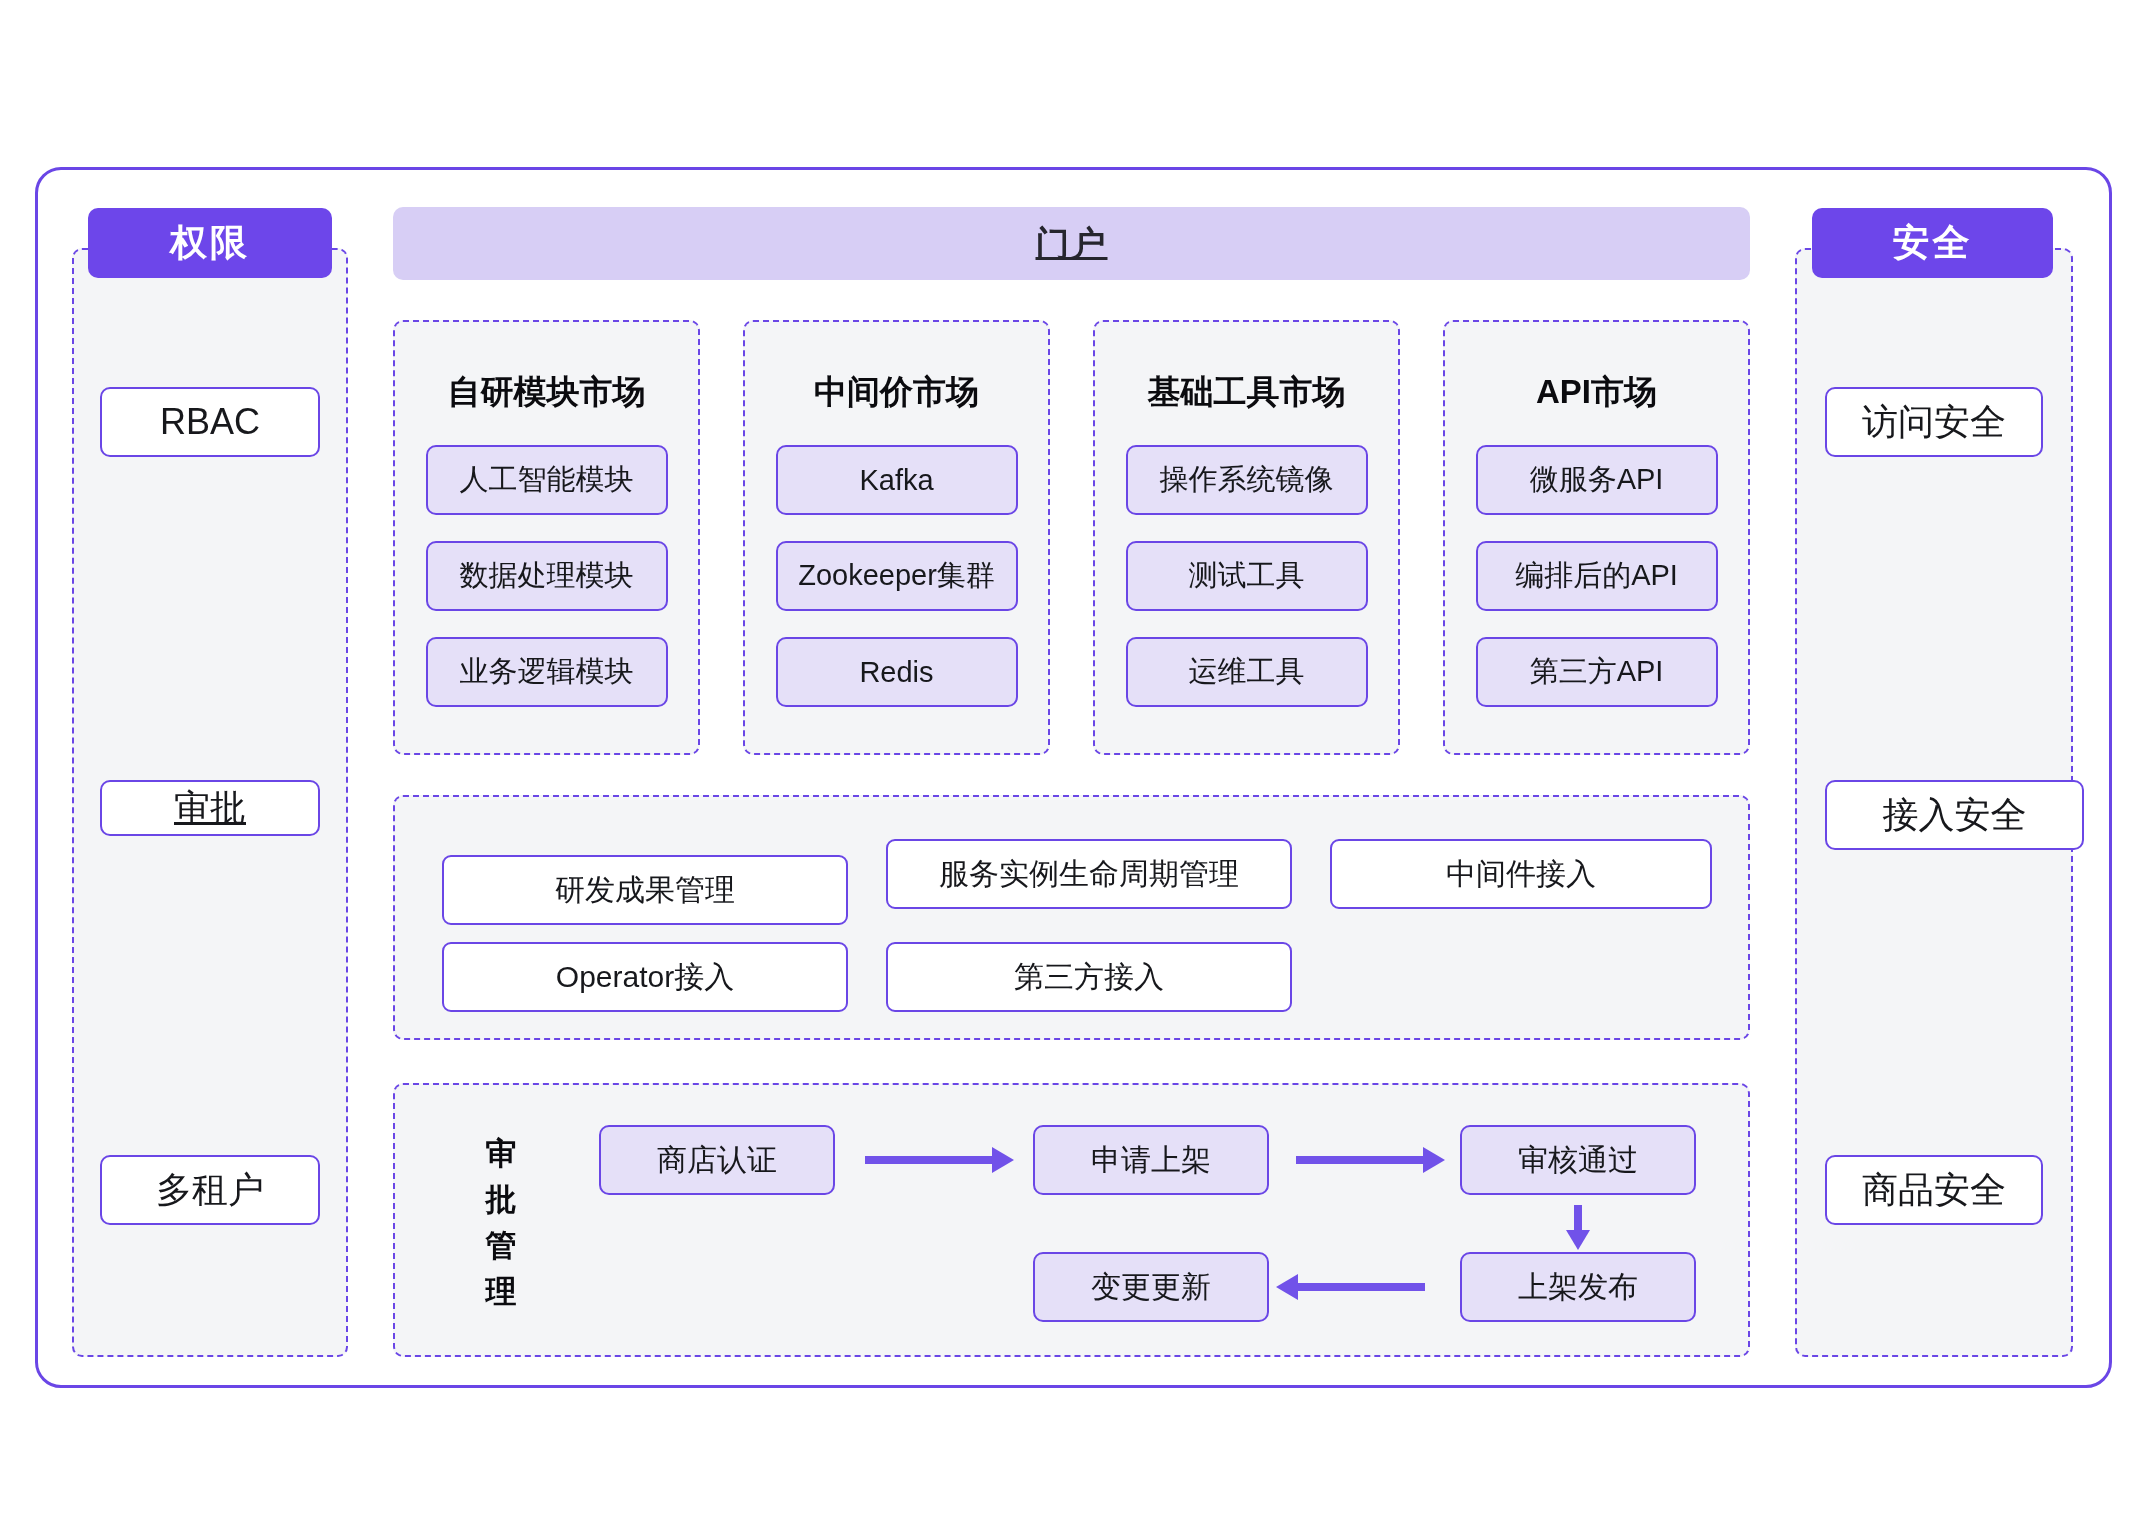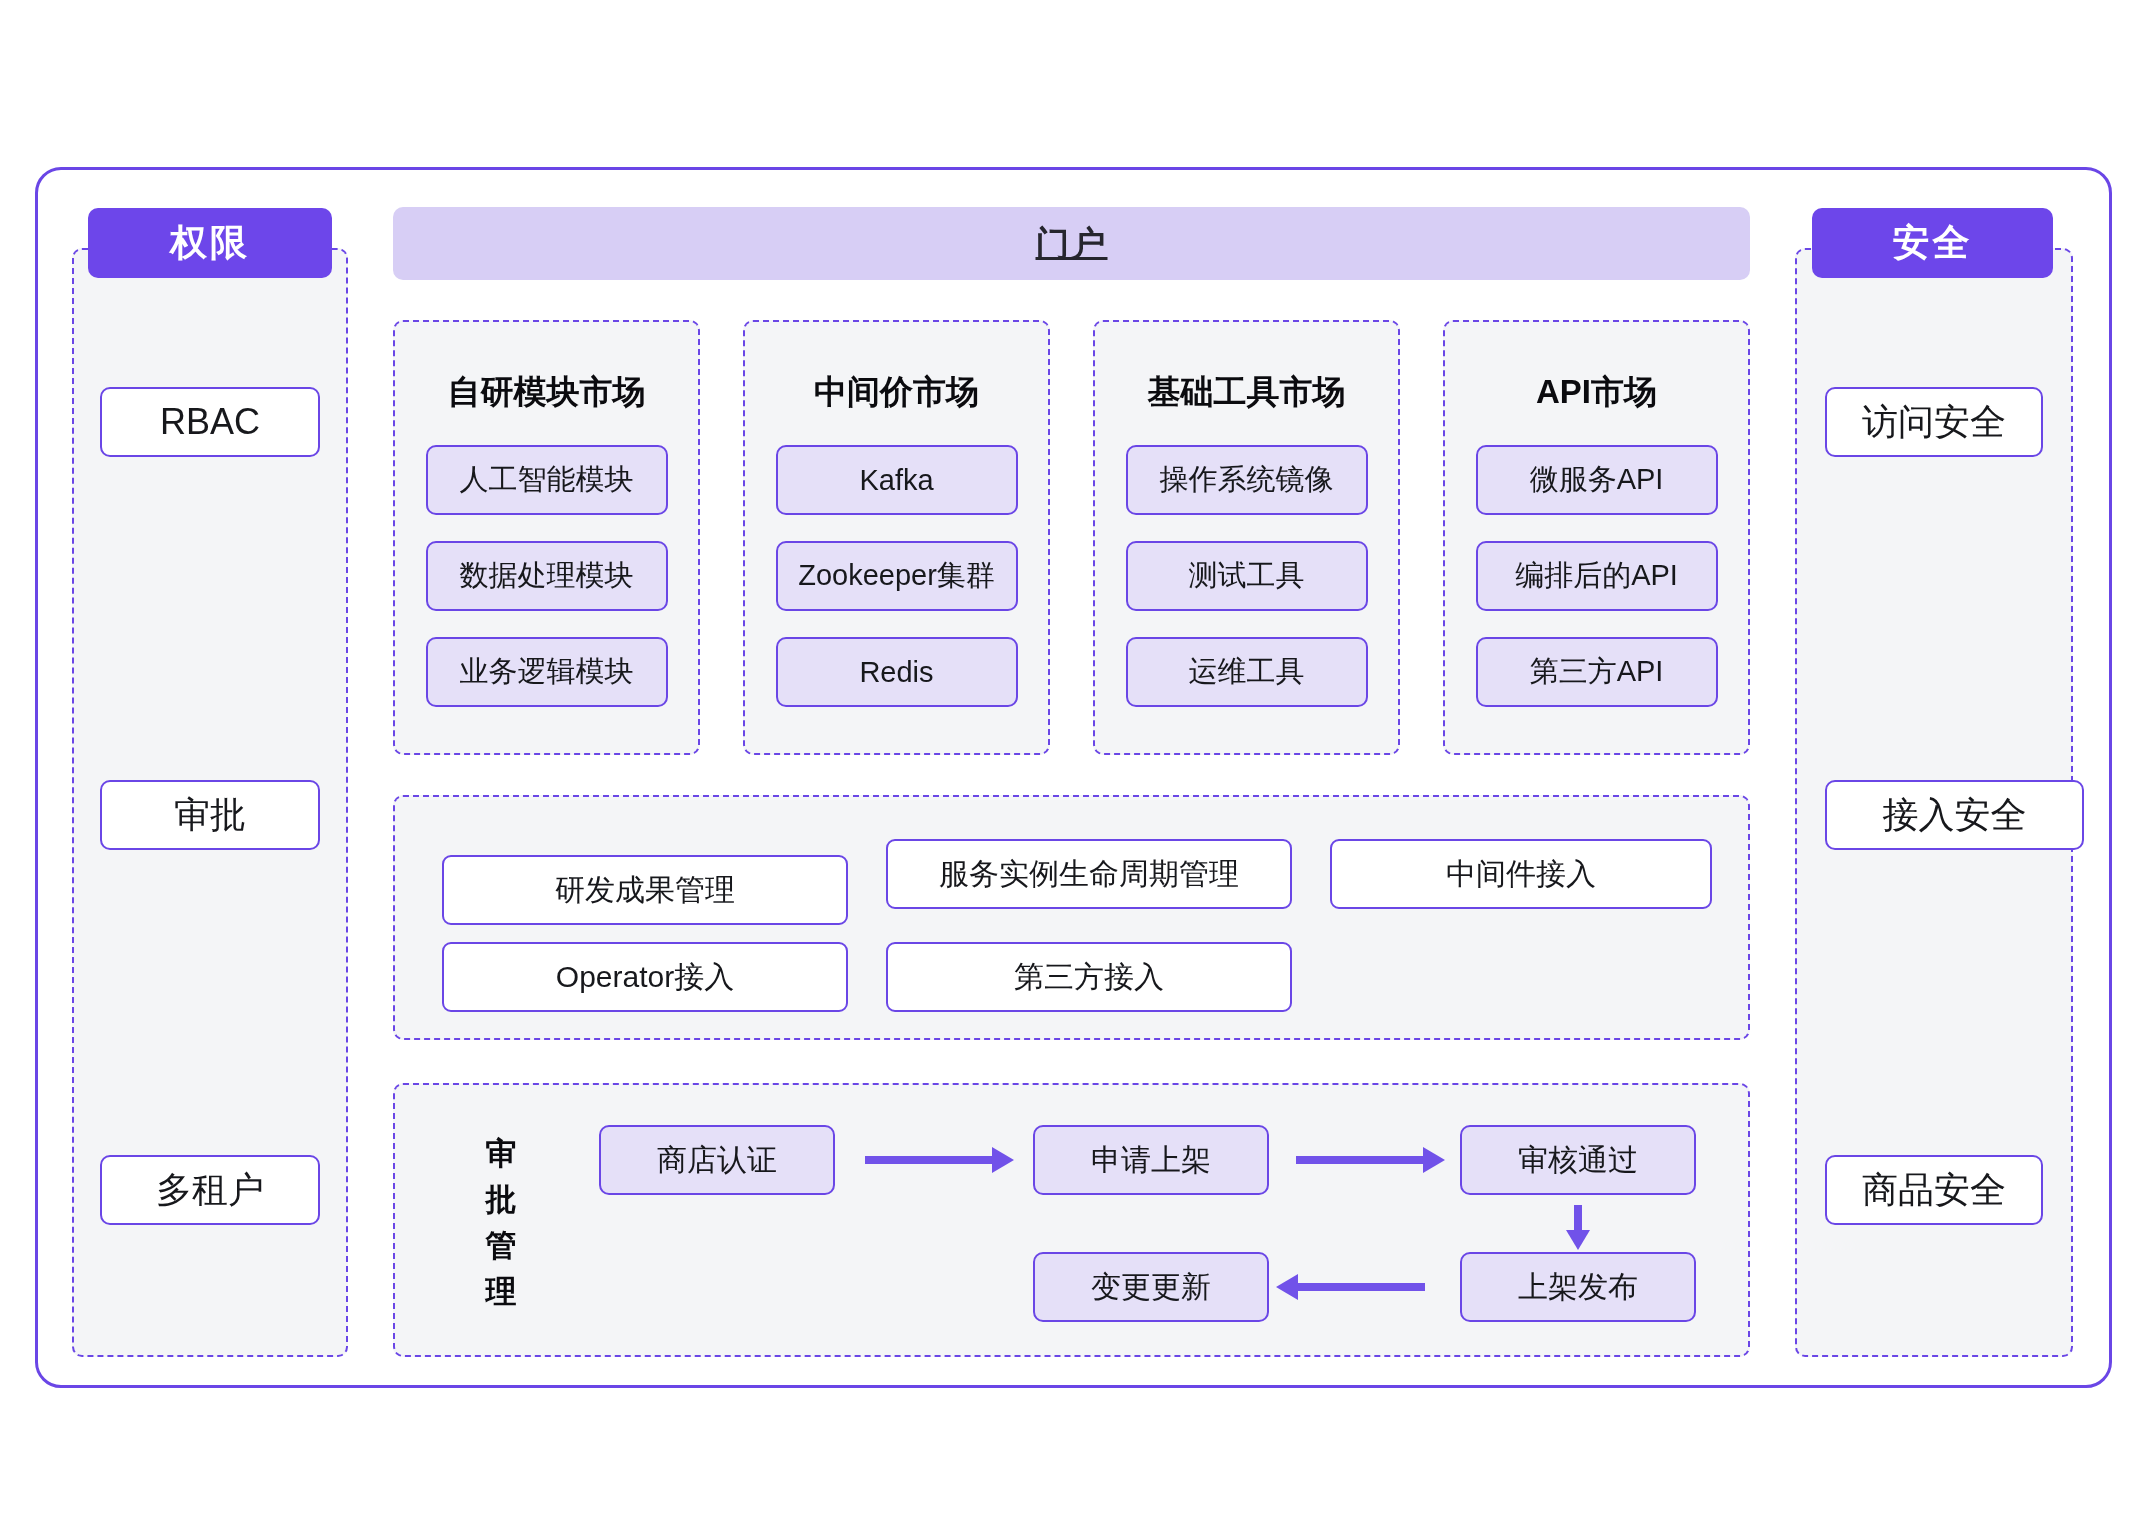--- a/index.html
+++ b/index.html
@@ -52,21 +52,21 @@
 </style>
 </head>
 <body>
 
 <div id="canvas">
   <div class="outer"></div>
 
   <div class="panel-dashed" style="left:72px;top:248px;width:276px;height:1109px;"></div>
   <div class="col-header" style="left:88px;top:208px;width:244px;height:70px;">权限</div>
   <div class="white-box" style="left:100px;top:387px;width:220px;height:70px;">RBAC</div>
-  <div class="white-box" style="left:100px;top:780px;width:220px;height:70px;">审批</div>
+  <div class="white-box" style="left:100px;top:780px;width:220px;height:56px;text-decoration:underline;">审批</div>
   <div class="white-box" style="left:100px;top:1155px;width:220px;height:70px;">多租户</div>
 
   <div class="band">门户</div>
 
   <div class="market panel-dashed" style="left:393px;">
     <div class="market-title">自研模块市场</div>
     <div class="market-items">
       <div class="market-item">人工智能模块</div>
       <div class="market-item">数据处理模块</div>
       <div class="market-item">业务逻辑模块</div>

